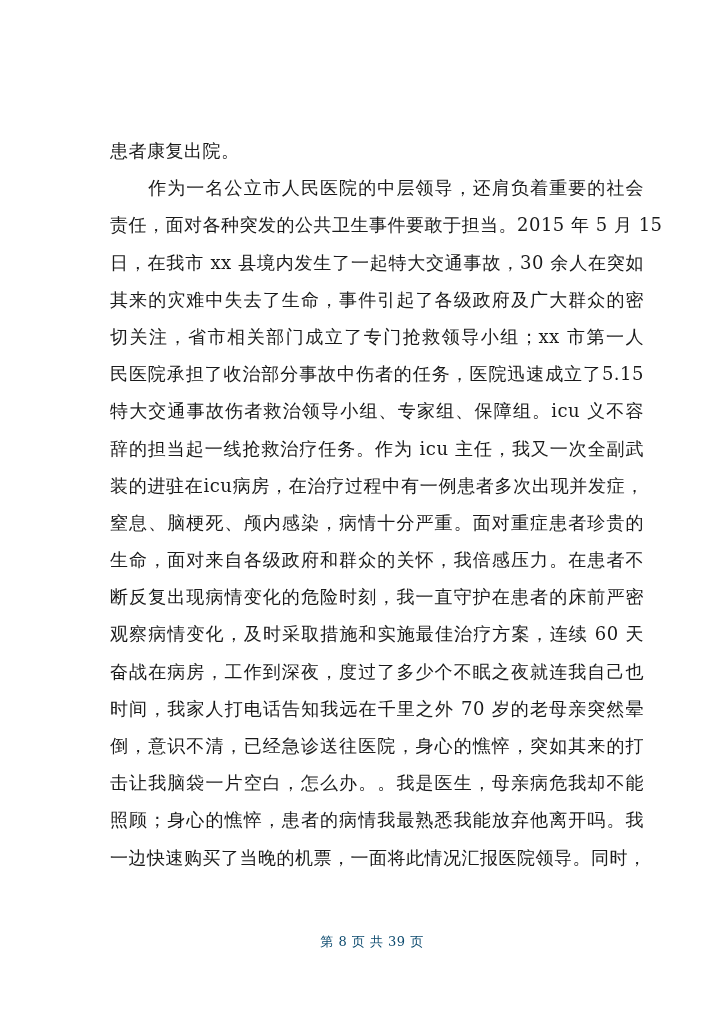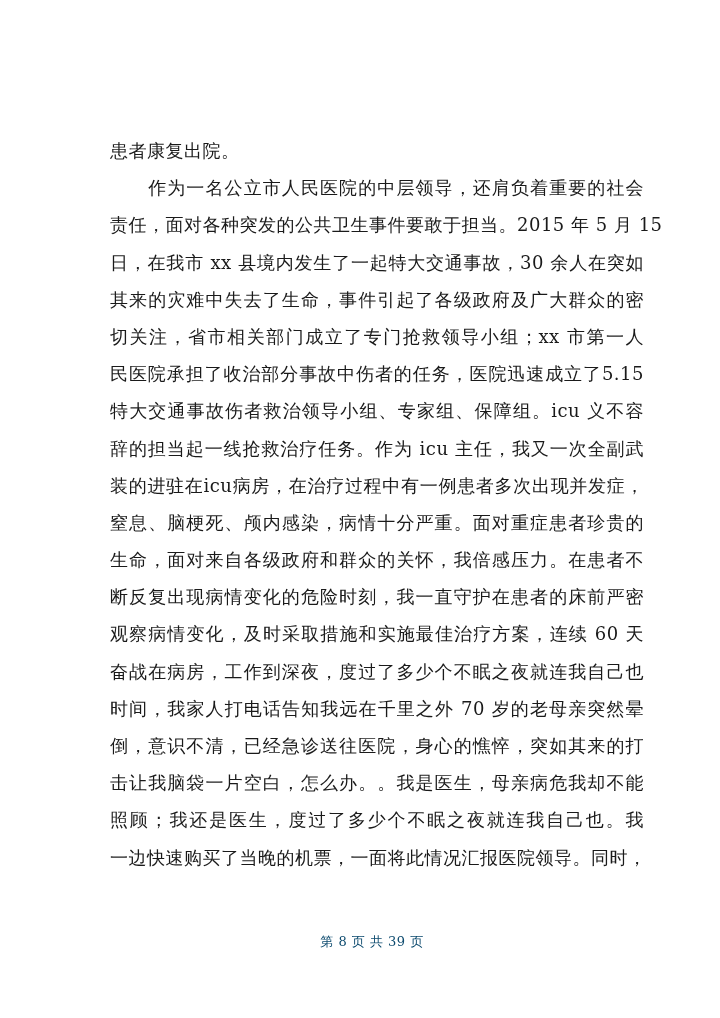--- a/index.html
+++ b/index.html
@@ -68,18 +68,18 @@
     <div class="line">辞的担当起一线抢救治疗任务。作为 icu 主任，我又一次全副武</div>
     <div class="line">装的进驻在icu病房，在治疗过程中有一例患者多次出现并发症，</div>
     <div class="line">窒息、脑梗死、颅内感染，病情十分严重。面对重症患者珍贵的</div>
     <div class="line">生命，面对来自各级政府和群众的关怀，我倍感压力。在患者不</div>
     <div class="line">断反复出现病情变化的危险时刻，我一直守护在患者的床前严密</div>
     <div class="line">观察病情变化，及时采取措施和实施最佳治疗方案，连续 60 天</div>
     <div class="line">奋战在病房，工作到深夜，度过了多少个不眠之夜就连我自己也</div>
     <div class="line">时间，我家人打电话告知我远在千里之外 70 岁的老母亲突然晕</div>
     <div class="line">倒，意识不清，已经急诊送往医院，身心的憔悴，突如其来的打</div>
     <div class="line">击让我脑袋一片空白，怎么办。。我是医生，母亲病危我却不能</div>
-    <div class="line">照顾；我还是医生，度过了多少个不眠之夜就连我自己也。我</div>
+    <div class="line">照顾；身心的憔悴，患者的病情我最熟悉我能放弃他离开吗。我</div>
     <div class="line">一边快速购买了当晚的机票，一面将此情况汇报医院领导。同时，</div>
   </div>
 
   <div class="footer">第 8 页  共 39 页</div>
 </div>
 
 </body></html>

